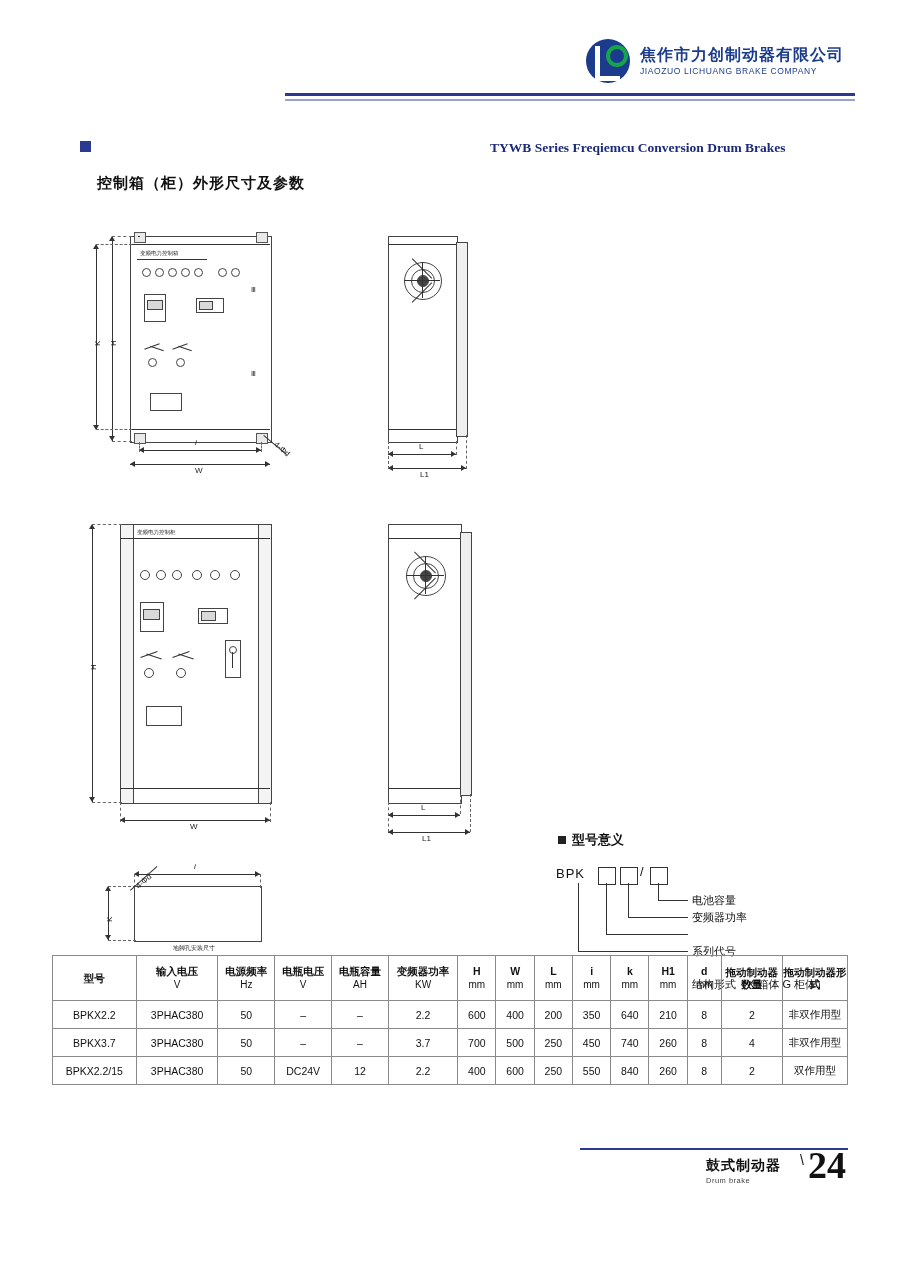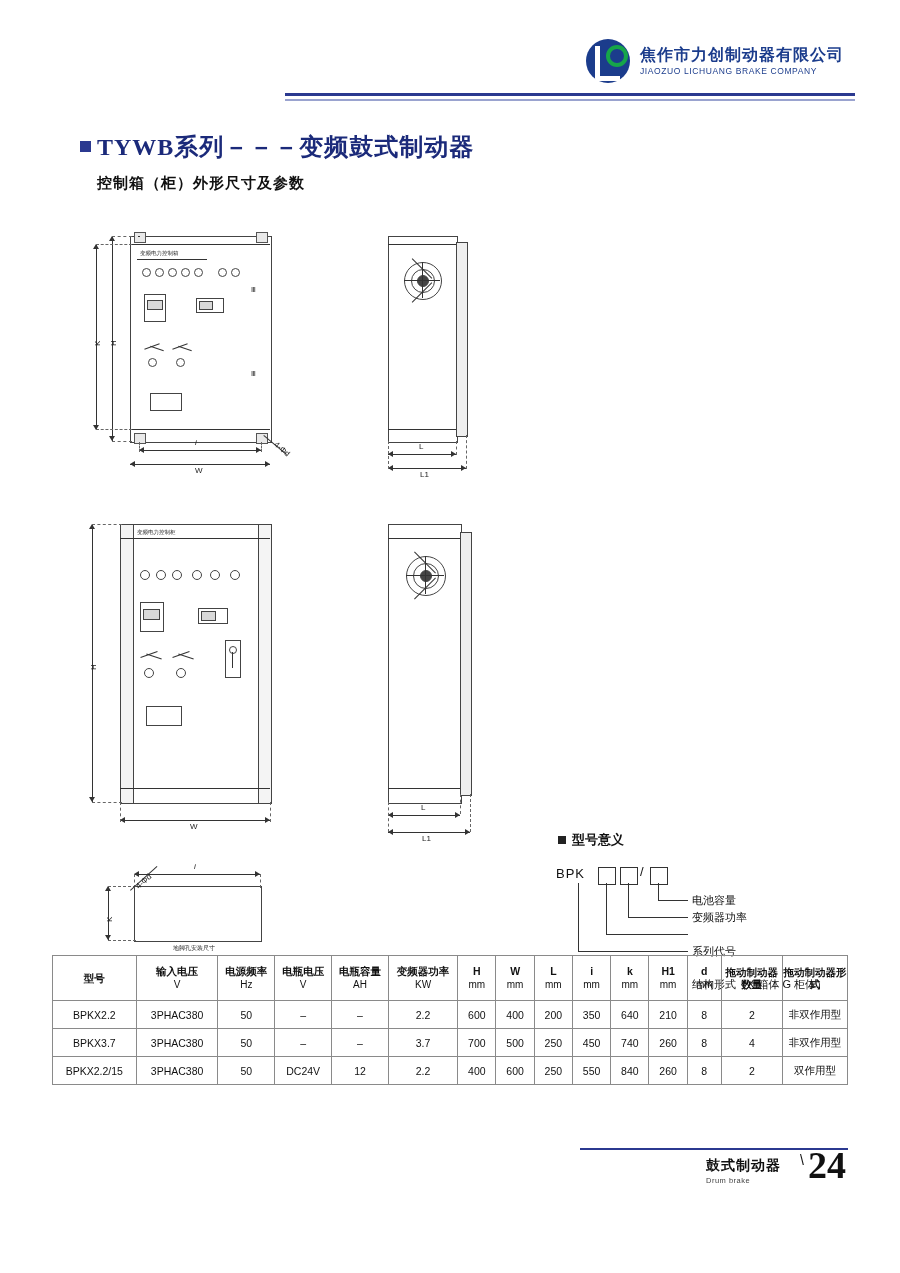--- a/index.html
+++ b/index.html
@@ -125,21 +125,21 @@
     <div class="logo-mark"></div>
     <div class="logo-texts">
       <div class="logo-cn">焦作市力创制动器有限公司</div>
       <div class="logo-en">JIAOZUO LICHUANG BRAKE COMPANY</div>
     </div>
   </div>
   <div class="hdr-rule-1"></div>
   <div class="hdr-rule-2"></div>
 
   <div class="title-sq"></div>
-  <div class="title-cn">TYWB系列－－－变频鼓式制动器</div>
+  <div class="title-en">TYWB Series Freqiemcu Conversion Drum Brakes</div>
   <div class="subtitle">控制箱（柜）外形尺寸及参数</div>
 
   <div class="draw" style="left:92px;top:228px;width:230px;height:250px;">
 
     <div class="box" style="left:38px;top:8px;width:140px;height:205px;"></div>
 
     <div class="ln h" style="left:38px;top:16px;width:140px;"></div>
     <div class="boxg" style="left:42px;top:4px;width:10px;height:9px;"></div>
     <div class="boxg" style="left:164px;top:4px;width:10px;height:9px;"></div>
     <div class="ln h" style="left:46px;top:8px;width:2px;"></div>

